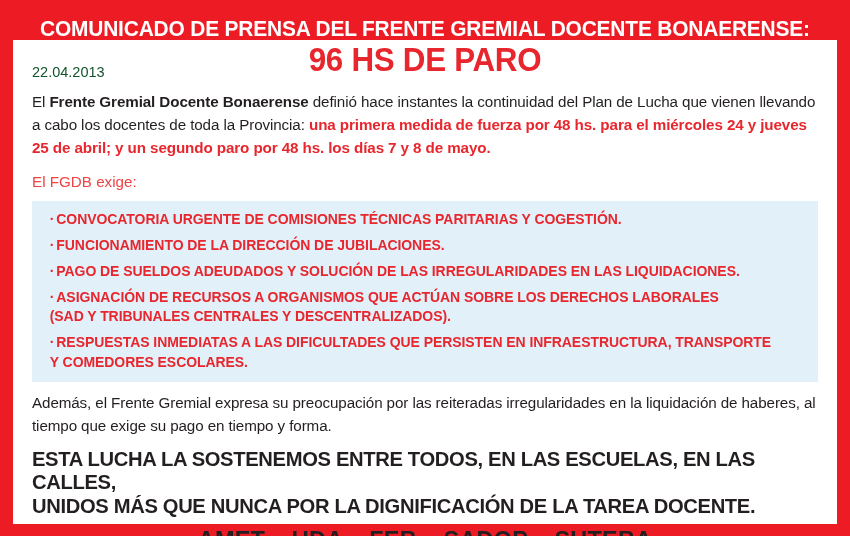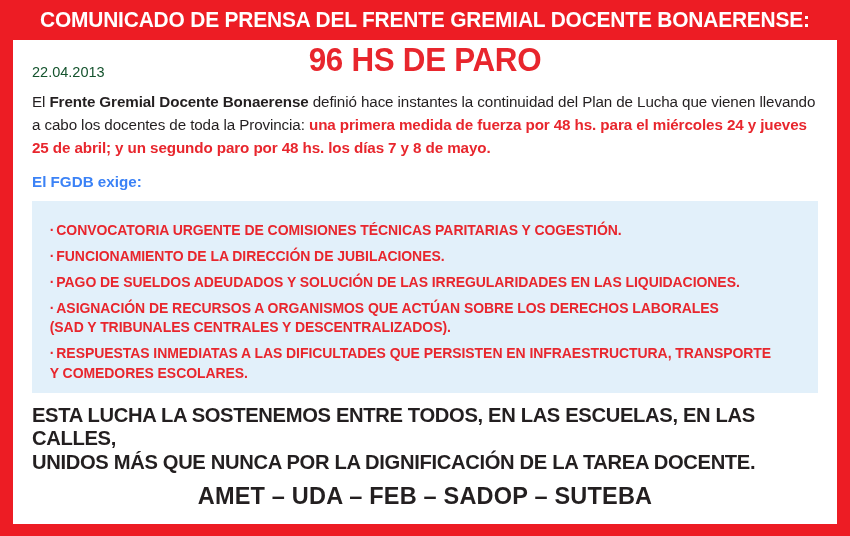--- a/index.html
+++ b/index.html
@@ -37,21 +37,21 @@
     width: 850px; height: 12px;
     background: #ED1C24;
   }
   
   .header-band {
     position: absolute;
     left: 0; top: 0;
     width: 850px; height: 40px;
     background: #ED1C24;
     display: flex;
-    align-items: center;
+    align-items: flex-end;
     justify-content: center;
   }
   .header-title {
     color: #ffffff;
     font-family: "Liberation Sans", sans-serif;
     font-weight: bold;
     font-size: 22.5px;
     letter-spacing: -0.2px;
     transform: scaleX(0.93);
     transform-origin: center center;
@@ -100,31 +100,31 @@
     line-height: 1.52;
     margin: 2px 0 12px 0;
     letter-spacing: -0.1px;
   }
   .para b { font-weight: bold; }
   .para .red {
     color: #E8262D;
     font-weight: bold;
   }
   .exige {
-    color: #3b82f6;
+    color: #ef4444;
     font-size: 15.2px;
-    font-weight: bold;
+    font-weight: normal;
     margin: 6px 0 0 0;
     line-height: 1.4;
   }
   
   .demands {
     margin-top: 8px;
     background: #E2F0FA;
-    padding: 20px 0 10px 0;
+    padding: 9px 0 10px 0;
     width: 100%;
     box-sizing: border-box;
   }
   .demand-item {
     color: #E8262D;
     font-weight: bold;
     font-size: 14.2px;
     letter-spacing: -0.05px;
     line-height: 1.35;
     padding: 0 16px 0 18px;
@@ -200,20 +200,21 @@
       <div class="demand-item">
         <span class="bullet">·</span><span>ASIGNACIÓN DE RECURSOS A ORGANISMOS QUE ACTÚAN SOBRE LOS DERECHOS LABORALES</span>
         <span class="cont">(SAD Y TRIBUNALES CENTRALES Y DESCENTRALIZADOS).</span>
       </div>
       <div class="demand-item">
         <span class="bullet">·</span><span>RESPUESTAS INMEDIATAS A LAS DIFICULTADES QUE PERSISTEN EN INFRAESTRUCTURA, TRANSPORTE</span>
         <span class="cont">Y COMEDORES ESCOLARES.</span>
       </div>
     </div>
 
+    <p class="closing">Además, el Frente Gremial expresa su preocupación por las reiteradas irregularidades en la liquidación de haberes, al tiempo que exige su pago en tiempo y forma.</p>
 
     <div class="slogan">
       <div>ESTA LUCHA LA SOSTENEMOS ENTRE TODOS, EN LAS ESCUELAS, EN LAS CALLES,</div>
       <div>UNIDOS MÁS QUE NUNCA POR LA DIGNIFICACIÓN DE LA TAREA DOCENTE.</div>
     </div>
 
     <div class="unions">AMET – UDA – FEB – SADOP – SUTEBA</div>
 
   </div>
 </div>

